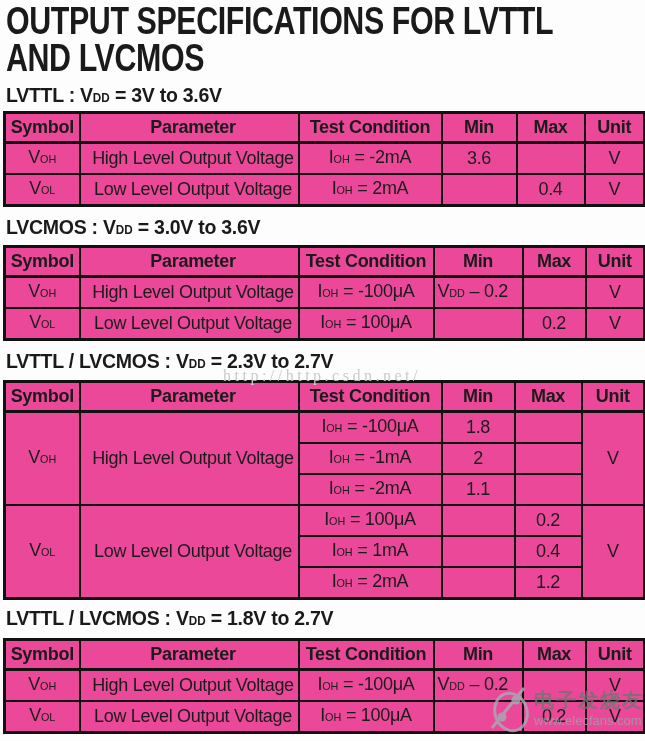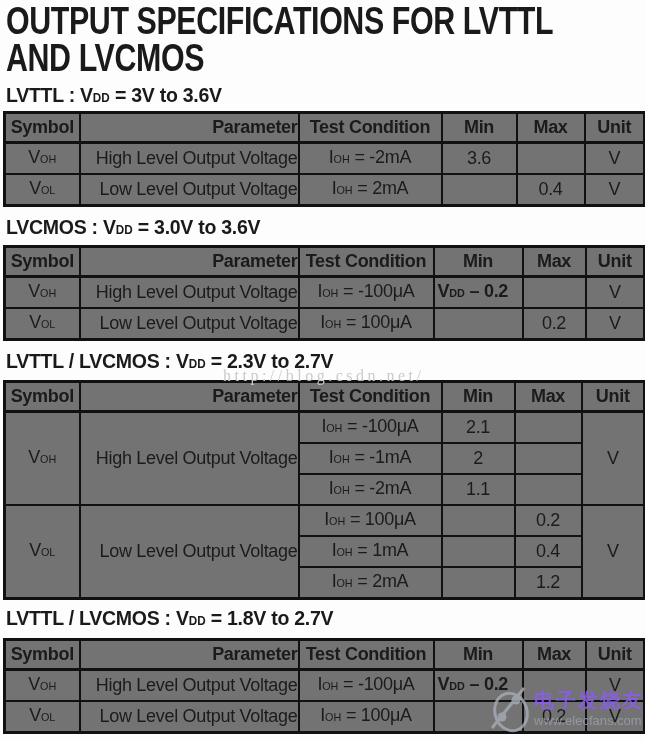--- a/index.html
+++ b/index.html
@@ -33,21 +33,21 @@
   #sec1-h { top: 83px; }
   #sec2-h { top: 215px; }
   #sec3-h { top: 349px; }
   #sec4-h { top: 606px; }
 
   
   table.spec {
     position: absolute; left: 3px;
     width: 640px; table-layout: fixed;
     border-collapse: collapse;
-    background: #737373;
+    background: #ec4899;
     border: 3px solid #111;
   }
   #t1 { top: 111px; }
   #t2 { top: 245px; }
   #t3 { top: 380px; }
   #t4 { top: 638px; }
 
   .spec th, .spec td {
     border: 2px solid #111;
     height: 29px; line-height: 27px;
@@ -55,42 +55,42 @@
     font-size: 18px; letter-spacing: -0.3px;
     text-align: center; vertical-align: middle;
     white-space: nowrap; overflow: hidden;
     color: #1b1b1b;
   }
   .spec thead th {
     font-weight: bold;
     border-bottom: 3px solid #111;
     height: 30px;
   }
-  .spec th.param, .spec td.param { text-align: right; padding-left: 8px; }
-  .spec td.left-val { text-align: left; padding-left: 3px; font-weight: bold; }
+  .spec th.param, .spec td.param { text-align: center; padding-left: 8px; }
+  .spec td.left-val { text-align: left; padding-left: 3px; }
 
   .sub { font-size: 0.60em; letter-spacing: 0; }
 
   
   .wm-csdn {
     position: absolute; left: 223px; top: 367px; z-index: 6;
     font-family: "Liberation Serif", serif;
     font-size: 16px; line-height: 18px;
     letter-spacing: 3.5px; color: #cbcbcb;
     white-space: nowrap; pointer-events: none;
   }
   .wm-ef {
     position: absolute; left: 490px; top: 681px; z-index: 6;
     display: flex; align-items: flex-start;
     opacity: 0.82; pointer-events: none;
   }
   .wm-ef-txt { margin-left: 2px; margin-top: 8px; }
   .wm-ef-name {
     font-size: 20px; line-height: 22px; font-weight: bold;
-    color: #8b5cf6; letter-spacing: 2px; white-space: nowrap;
+    color: #737373; letter-spacing: 2px; white-space: nowrap;
   }
   .wm-ef-site {
     font-size: 13px; line-height: 12px; font-weight: normal;
     color: #9aa0aa; white-space: nowrap;
   }
 </style>
 </head>
 <body>
 
 <h1 class="doc-title">
@@ -196,21 +196,21 @@
       <th>Min</th>
       <th>Max</th>
       <th>Unit</th>
     </tr>
   </thead>
   <tbody>
     <tr>
       <td rowspan="3">V<span class="sub">OH</span></td>
       <td rowspan="3" class="param">High Level Output Voltage</td>
       <td>I<span class="sub">OH</span> = -100μA</td>
-      <td>2.1</td>
+      <td>1.8</td>
       <td></td>
       <td rowspan="3">V</td>
     </tr>
     <tr>
       <td>I<span class="sub">OH</span> = -1mA</td>
       <td>2</td>
       <td></td>
     </tr>
     <tr>
       <td>I<span class="sub">OH</span> = -2mA</td>
@@ -271,21 +271,21 @@
       <td>V<span class="sub">OL</span></td>
       <td class="param">Low Level Output Voltage</td>
       <td>I<span class="sub">OH</span> = 100μA</td>
       <td></td>
       <td>0.2</td>
       <td>V</td>
     </tr>
   </tbody>
 </table>
 
-<div class="wm-csdn">http://blog.csdn.net/</div>
+<div class="wm-csdn">http://http.csdn.net/</div>
 
 <div class="wm-ef">
   <span>
     <svg width="42" height="56" viewBox="0 0 42 56">
       <ellipse cx="21" cy="31" rx="16" ry="19" fill="none" stroke="#a6abb4" stroke-width="3" transform="rotate(-18 21 31)"></ellipse>
       <line x1="2" y1="47" x2="34" y2="7" stroke="#a6abb4" stroke-width="3"></line>
       <circle cx="12" cy="36" r="4.5" fill="#a6abb4"></circle>
       <circle cx="26" cy="19" r="4.5" fill="#a6abb4"></circle>
     </svg>
   </span>

